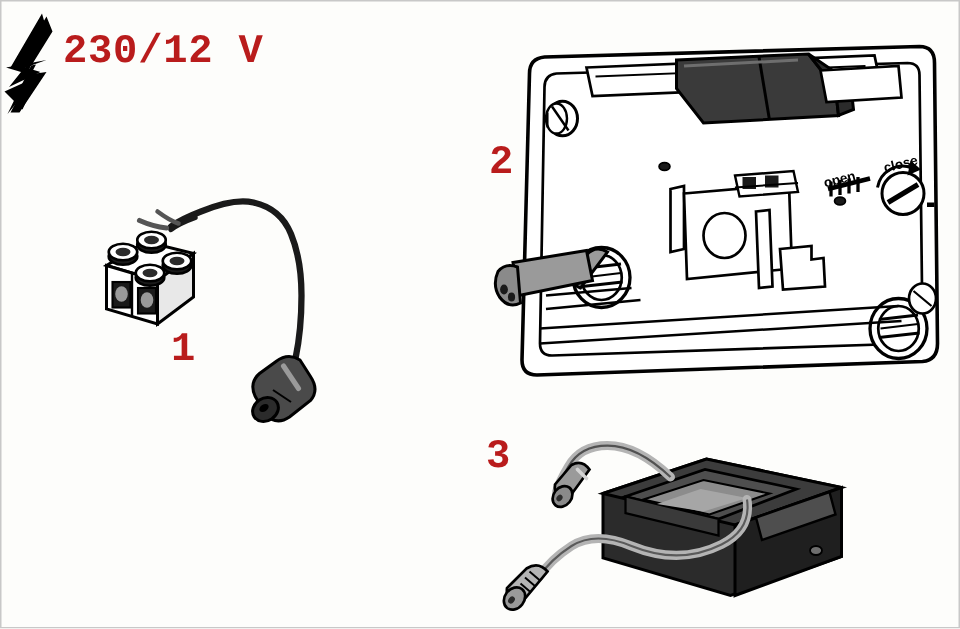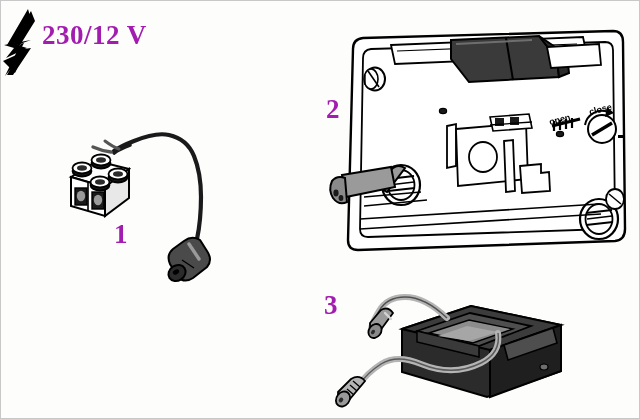--- a/index.html
+++ b/index.html
@@ -20,23 +20,23 @@
     overflow: hidden;
   }
   #art {
     position: absolute;
     left: 0; top: 0;
     width: 640px;
     height: 419px;
   }
   .callout {
     position: absolute;
-    font-family: Liberation Serif, serif;
+    font-family: Liberation Mono, monospace;
     font-weight: bold;
-    color: #a21caf;
+    color: #b91c1c;
     line-height: 1;
     user-select: none;
   }
   .callout-num { font-size: 27px; letter-spacing: -0.5px; }
   #label-voltage {
     left: 41px; top: 21px;
     font-size: 27px;
     letter-spacing: 0.5px;
   }
   #label-1 { left: 113px; top: 220px; }

